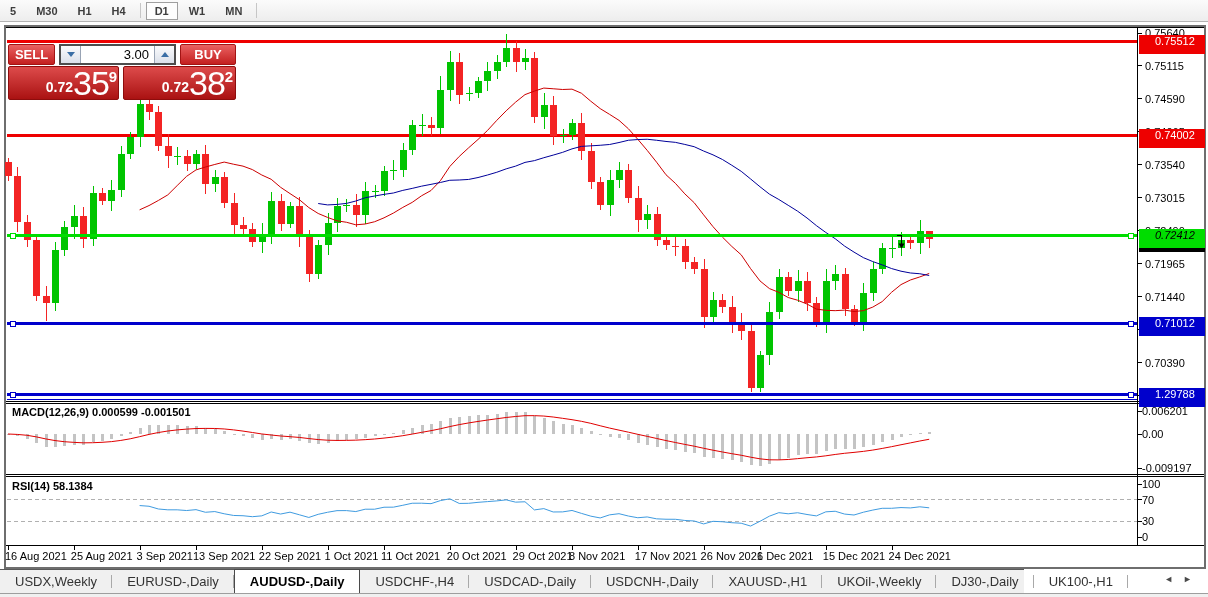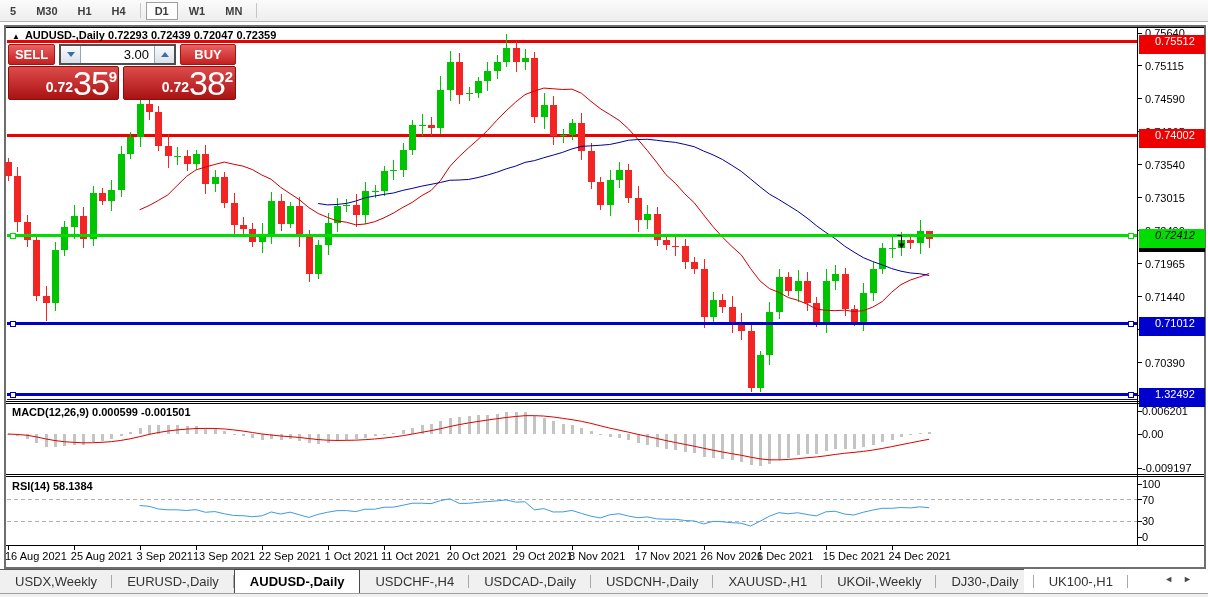--- a/index.html
+++ b/index.html
@@ -508,23 +508,20 @@
         <text x="700.6" y="560" fill="#000" font-size="11px" font-family="Liberation Sans, DejaVu Sans, sans-serif" text-anchor="start" font-weight="400">26 Nov 2021</text>
         <line x1="760.5" y1="546" x2="760.5" y2="550" stroke="#000" stroke-width="1" shape-rendering="crispEdges"></line>
         <text x="757" y="560" fill="#000" font-size="11px" font-family="Liberation Sans, DejaVu Sans, sans-serif" text-anchor="start" font-weight="400">6 Dec 2021</text>
         <line x1="826.3000000000001" y1="546" x2="826.3000000000001" y2="550" stroke="#000" stroke-width="1" shape-rendering="crispEdges"></line>
         <text x="822.8000000000001" y="560" fill="#000" font-size="11px" font-family="Liberation Sans, DejaVu Sans, sans-serif" text-anchor="start" font-weight="400">15 Dec 2021</text>
         <line x1="892.1" y1="546" x2="892.1" y2="550" stroke="#000" stroke-width="1" shape-rendering="crispEdges"></line>
         <text x="888.6" y="560" fill="#000" font-size="11px" font-family="Liberation Sans, DejaVu Sans, sans-serif" text-anchor="start" font-weight="400">24 Dec 2021</text>
       </g>
     </svg>
 
-  <div id="chart-title">
-    <span class="tri">▲</span><span>AUDUSD-,Daily</span>&nbsp;<span>0.72293 0.72439 0.72047 0.72359</span>
-  </div>
 
   <div id="trade-widget">
     <div id="tw-row1">
       <div class="tw-btn" id="sell-btn">SELL</div>
       <div id="vol-group">
         <div class="spin left">
             <span class="tri-down"></span>
           </div>
         <input id="vol-input" readonly="" value="3.00" style="">
         <div class="spin right">
@@ -549,21 +546,21 @@
 
   <div class="ind-title" style="top:406px">MACD(12,26,9) 0.000599 -0.001501</div>
   <div class="ind-title" style="top:480px">RSI(14) 58.1384</div>
 
   <div id="price-tags">
       <div class="price-tag" style="top: 35px; background: rgb(238, 0, 0); color: rgb(255, 255, 255);">0.75512</div>
       <div class="price-tag" style="top: 129px; background: rgb(238, 0, 0); color: rgb(255, 255, 255);">0.74002</div>
       <div class="price-tag" style="top: 233px; background: rgb(0, 0, 0); color: rgb(255, 255, 255);">0.72359</div>
       <div class="price-tag" style="top: 229px; background: rgb(0, 221, 0); color: rgb(0, 0, 0); font-style: italic;">0.72412</div>
       <div class="price-tag" style="top: 317px; background: rgb(0, 0, 204); color: rgb(255, 255, 255);">0.71012</div>
-      <div class="price-tag" style="top: 388px; background: rgb(0, 0, 204); color: rgb(255, 255, 255);">1.32492</div>
+      <div class="price-tag" style="top: 388px; background: rgb(0, 0, 204); color: rgb(255, 255, 255);">1.29788</div>
     </div>
 
   <div id="tabbar">
       <div class="tab">USDX,Weekly</div>
       <div class="tab">EURUSD-,Daily</div>
       <div class="tab active">AUDUSD-,Daily</div>
       <div class="tab">USDCHF-,H4</div>
       <div class="tab">USDCAD-,Daily</div>
       <div class="tab">USDCNH-,Daily</div>
       <div class="tab">XAUUSD-,H1</div>

